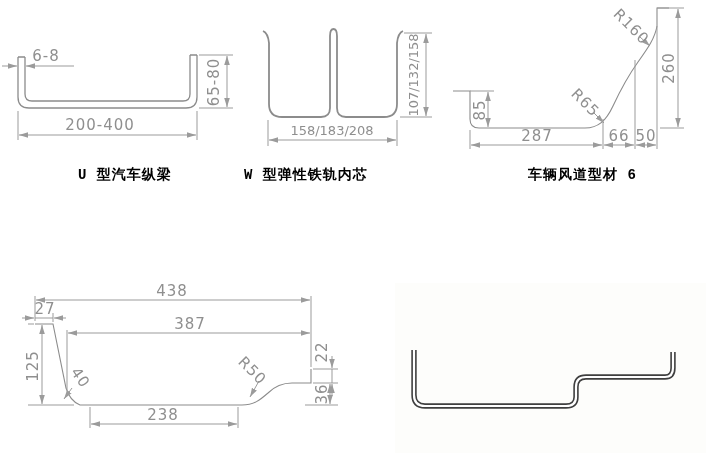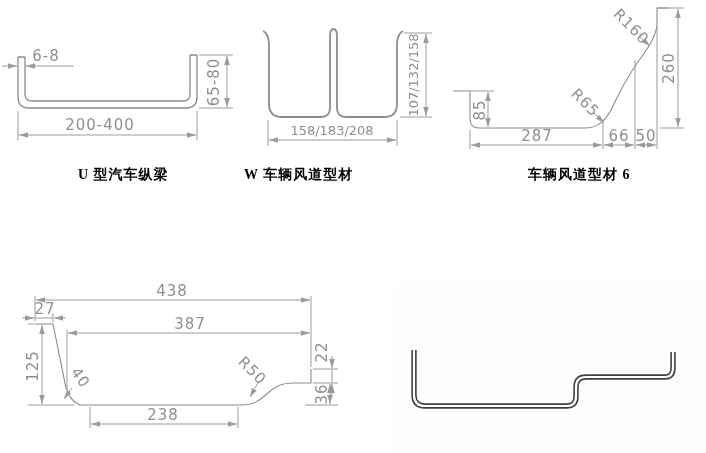--- a/index.html
+++ b/index.html
@@ -1,18 +1,18 @@
 <!DOCTYPE html>
 <html><head>
 <meta charset="utf-8">
 <style>
   html,body{margin:0;padding:0;background:#ffffff;}
   #stage{position:relative;width:706px;height:453px;background:#ffffff;overflow:hidden;
          font-family:"DejaVu Sans",sans-serif;}
-  .cap{position:absolute;font-family:Liberation Serif, serif;
+  .cap{position:absolute;font-family:Liberation Mono, monospace;
        font-weight:bold;font-size:14px;color:#000;white-space:nowrap;letter-spacing:1px;}
   svg text{font-family:"DejaVu Sans",sans-serif;fill:#8f8f8f;}
   .dt{font-size:15px;letter-spacing:1px;}
   .dts{font-size:13px;letter-spacing:0px;}
   .pro{fill:none;stroke:#8c8c8c;}
   .dim{fill:none;stroke:#9b9b9b;stroke-width:1;}
 </style>
 </head>
 <body>
 
@@ -177,16 +177,16 @@
 
   <g>
     <rect x="395" y="283" width="311" height="170" fill="#fdfdfb"></rect>
     <path d="M414 350 L414 395 Q414 406 425 406 L566 406 Q576 406 576 397 L576 387 Q576 377 586 377 L665 377 Q673 377 673 368 L673 352" fill="none" stroke="#3f3f3f" stroke-width="5.4" stroke-linecap="butt" stroke-linejoin="round"></path>
     <path d="M414 350 L414 395 Q414 406 425 406 L566 406 Q576 406 576 397 L576 387 Q576 377 586 377 L665 377 Q673 377 673 368 L673 352" fill="none" stroke="#ffffff" stroke-width="2.2" stroke-linecap="butt" stroke-linejoin="round"></path>
   </g>
 </svg>
 
 
 <div class="cap" style="left:78px;top:166px">U 型汽车纵梁</div>
-<div class="cap" style="left:244px;top:166px">W 车辆风道型材</div>
+<div class="cap" style="left:244px;top:166px">W 型弹性铁轨内芯</div>
 <div class="cap" style="left:528px;top:166px">车辆风道型材 6</div>
 
 </div>
 
 </body></html>

